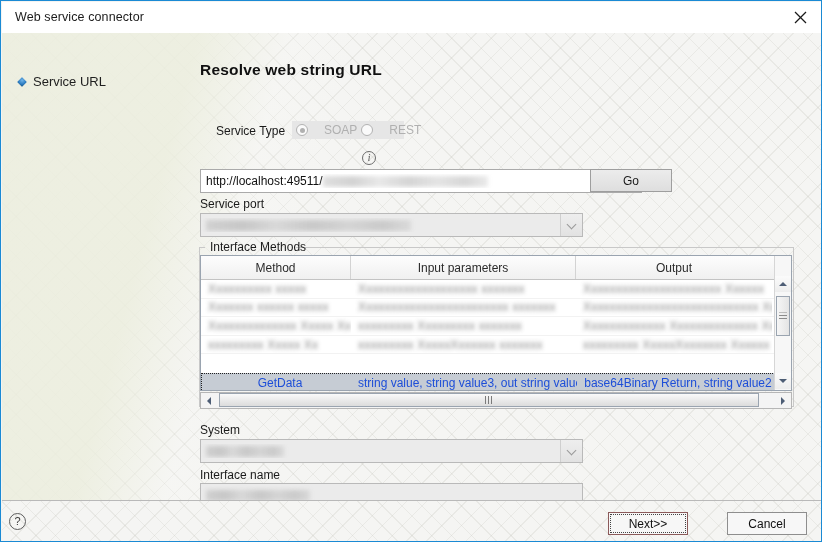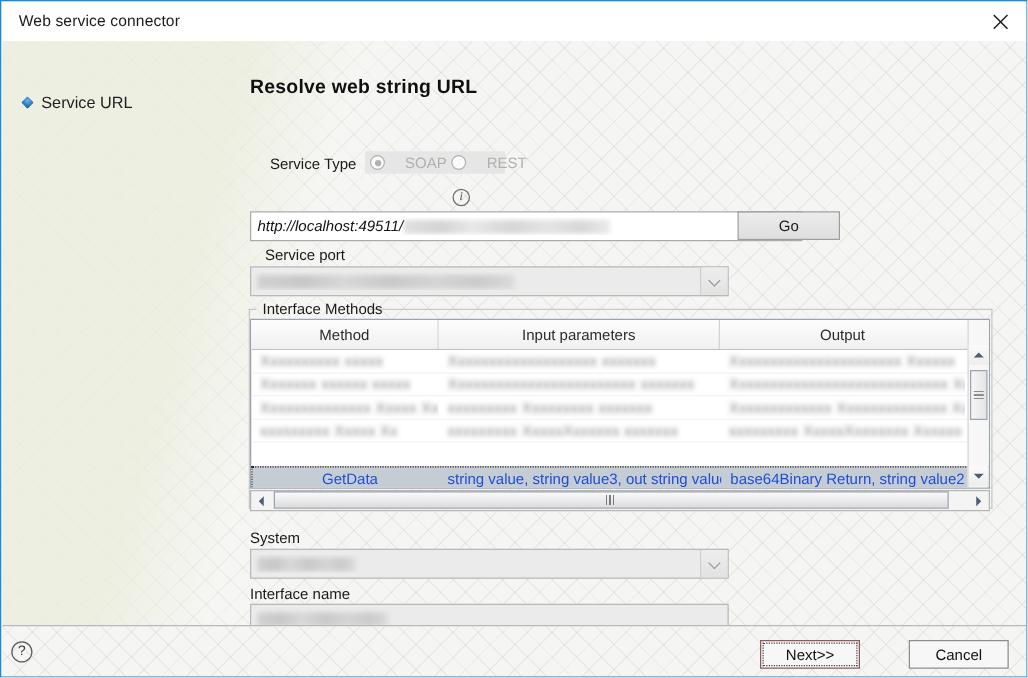--- a/index.html
+++ b/index.html
@@ -252,35 +252,35 @@
       rgba(150,150,150,0.30) 0%,
       rgba(150,150,150,0.42) 18%,
       rgba(150,150,150,0.22) 34%,
       rgba(150,150,150,0.40) 52%,
       rgba(150,150,150,0.26) 70%,
       rgba(150,150,150,0.38) 86%,
       rgba(150,150,150,0.20) 100%);
     filter: blur(2.1px);
   }
 
-  #url-combo  { left: 8px; top: 136px; width: 442px; font-style: italic; }
+  #url-combo  { left: 8px; top: 136px; width: 442px; }
   #go-button {
     position: absolute;
     left: 398px; top: 136px;
     width: 82px; height: 23px;
     background: linear-gradient(#ececec, #dedede);
     border: 1px solid #9e9e9e;
     box-sizing: border-box;
     font-size: 12px;
     color: #1a1a1a;
     display: flex; align-items: center; justify-content: center;
     cursor: pointer;
   }
 
-  #service-port-label { left: 20px; top: 164px; }
+  #service-port-label { left: 8px; top: 164px; }
   #port-combo { left: 8px; top: 180px; width: 383px; }
 
   
   #group-box {
     position: absolute;
     left: 7px; top: 214px;
     width: 595px; height: 160px;
     border: 1px solid #c8c8c8;
     border-top: none;
     box-sizing: border-box;

